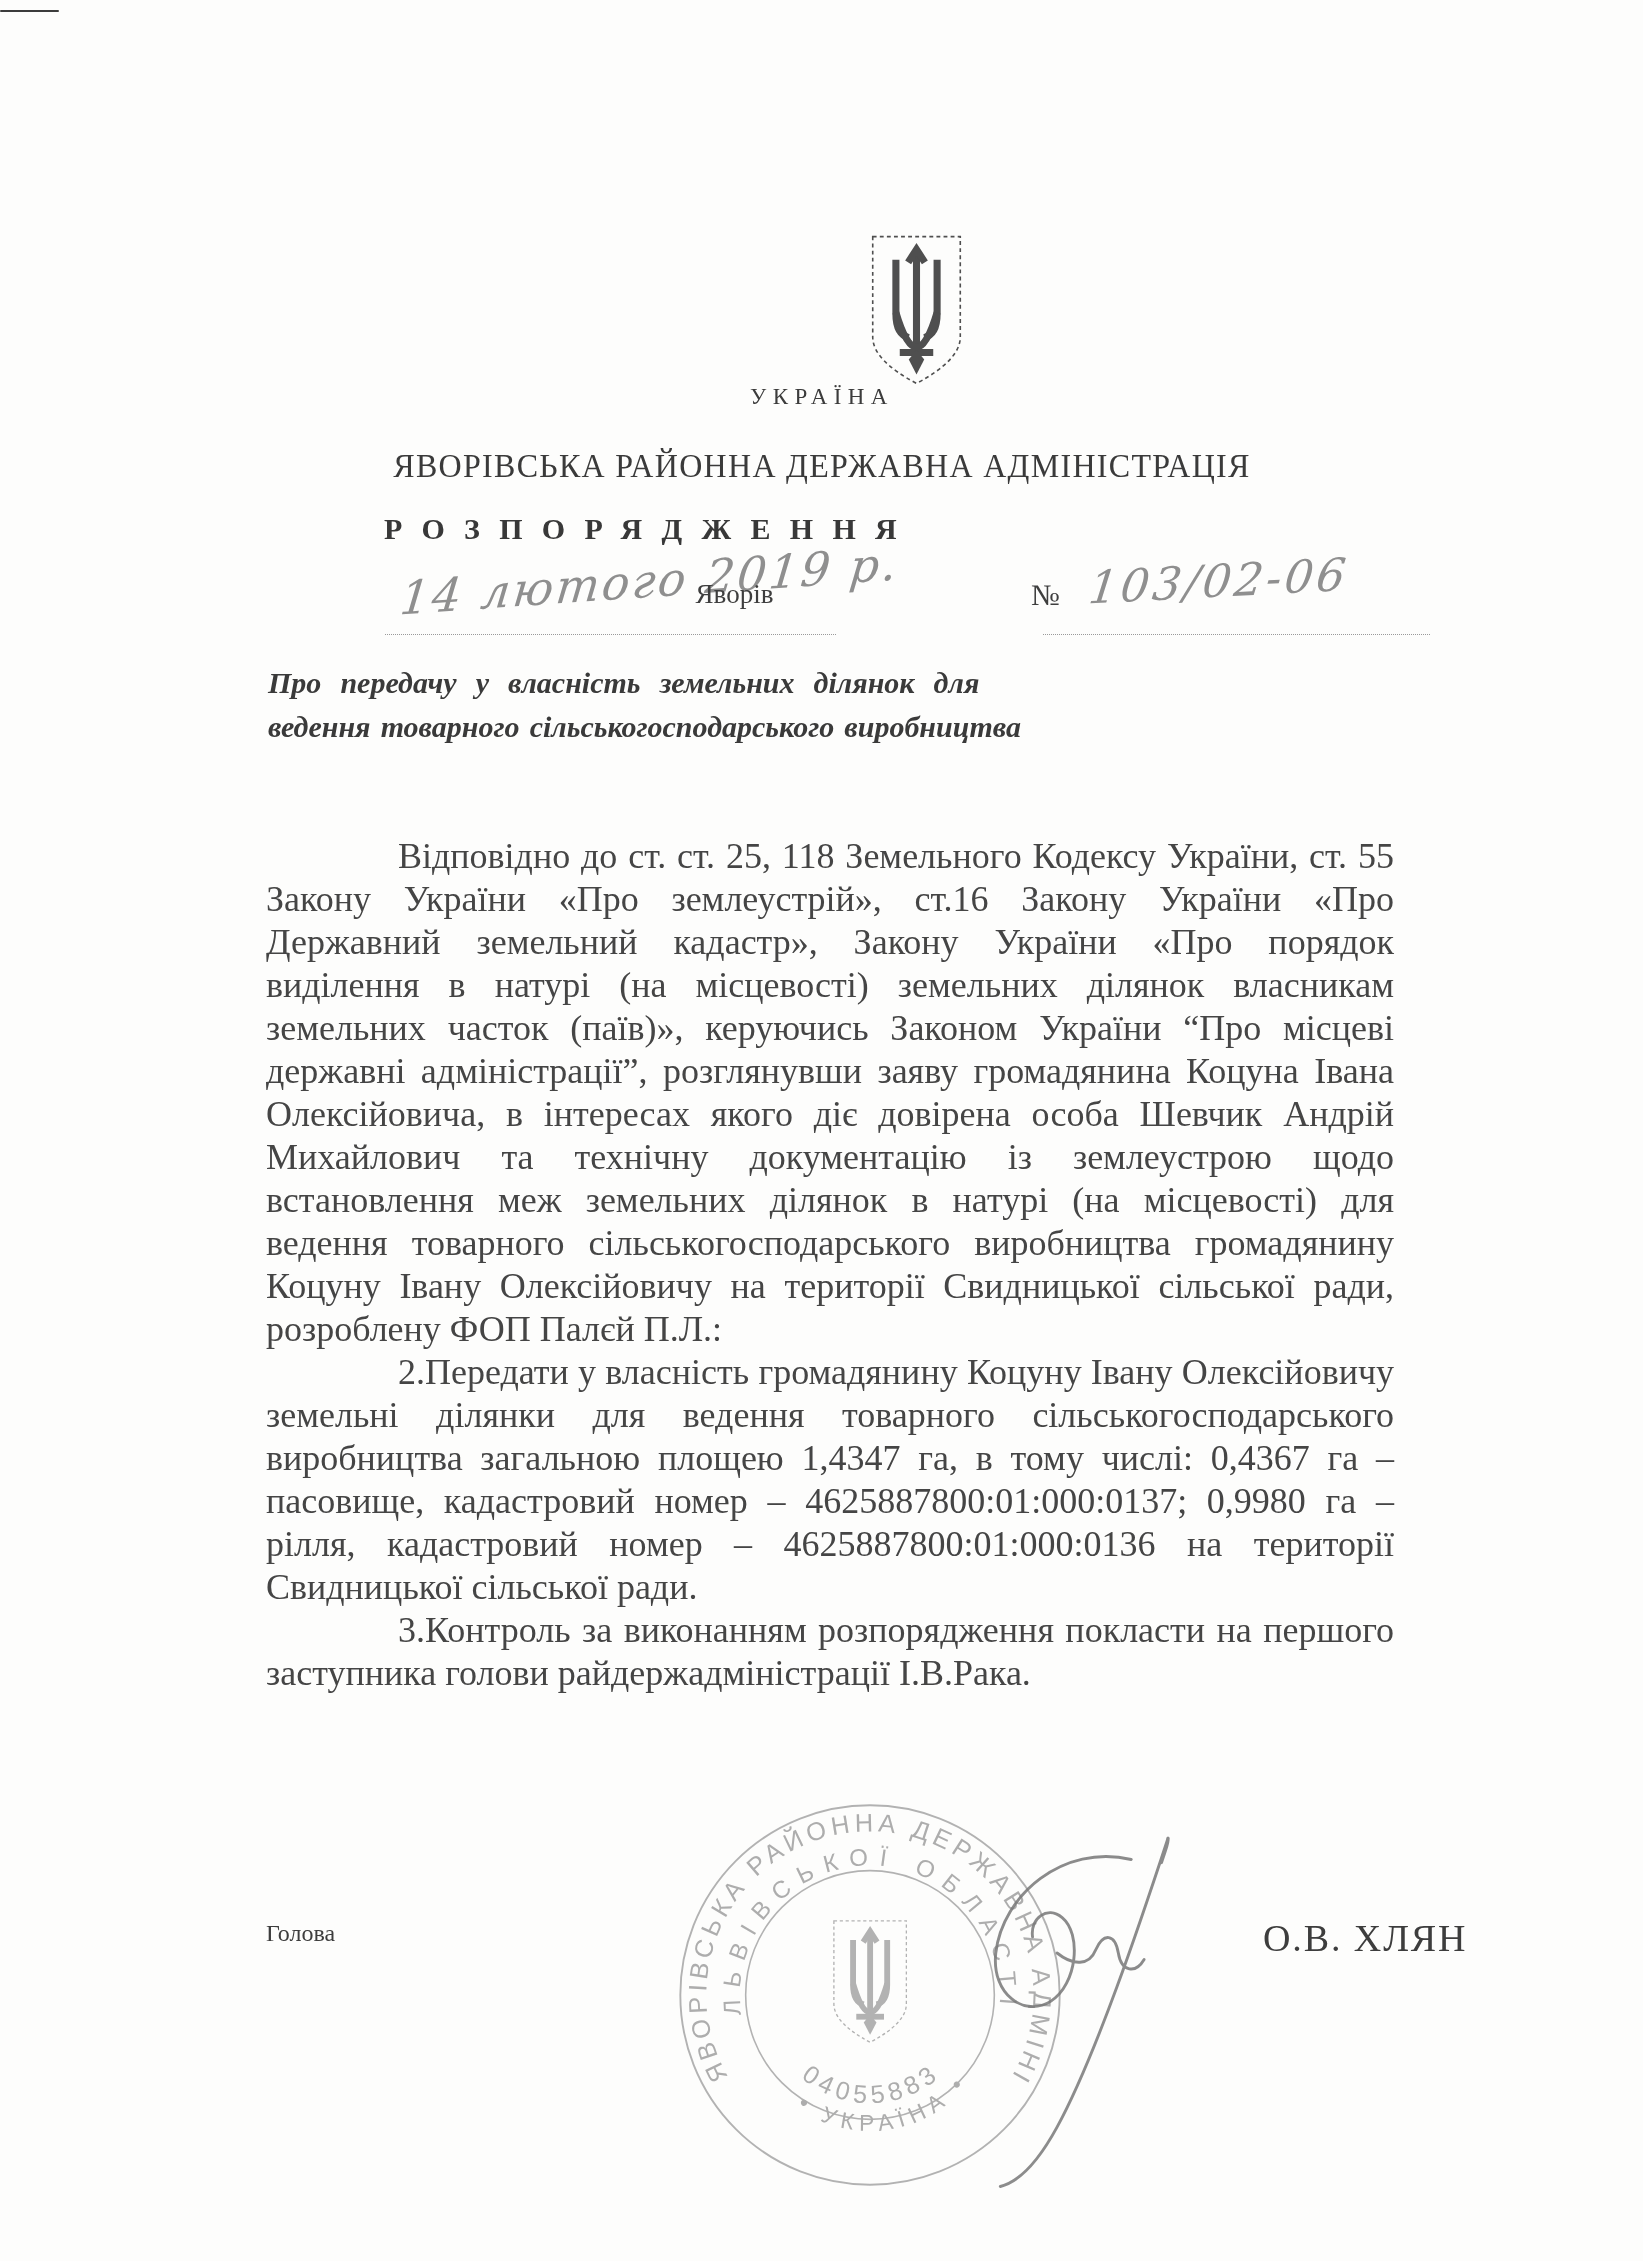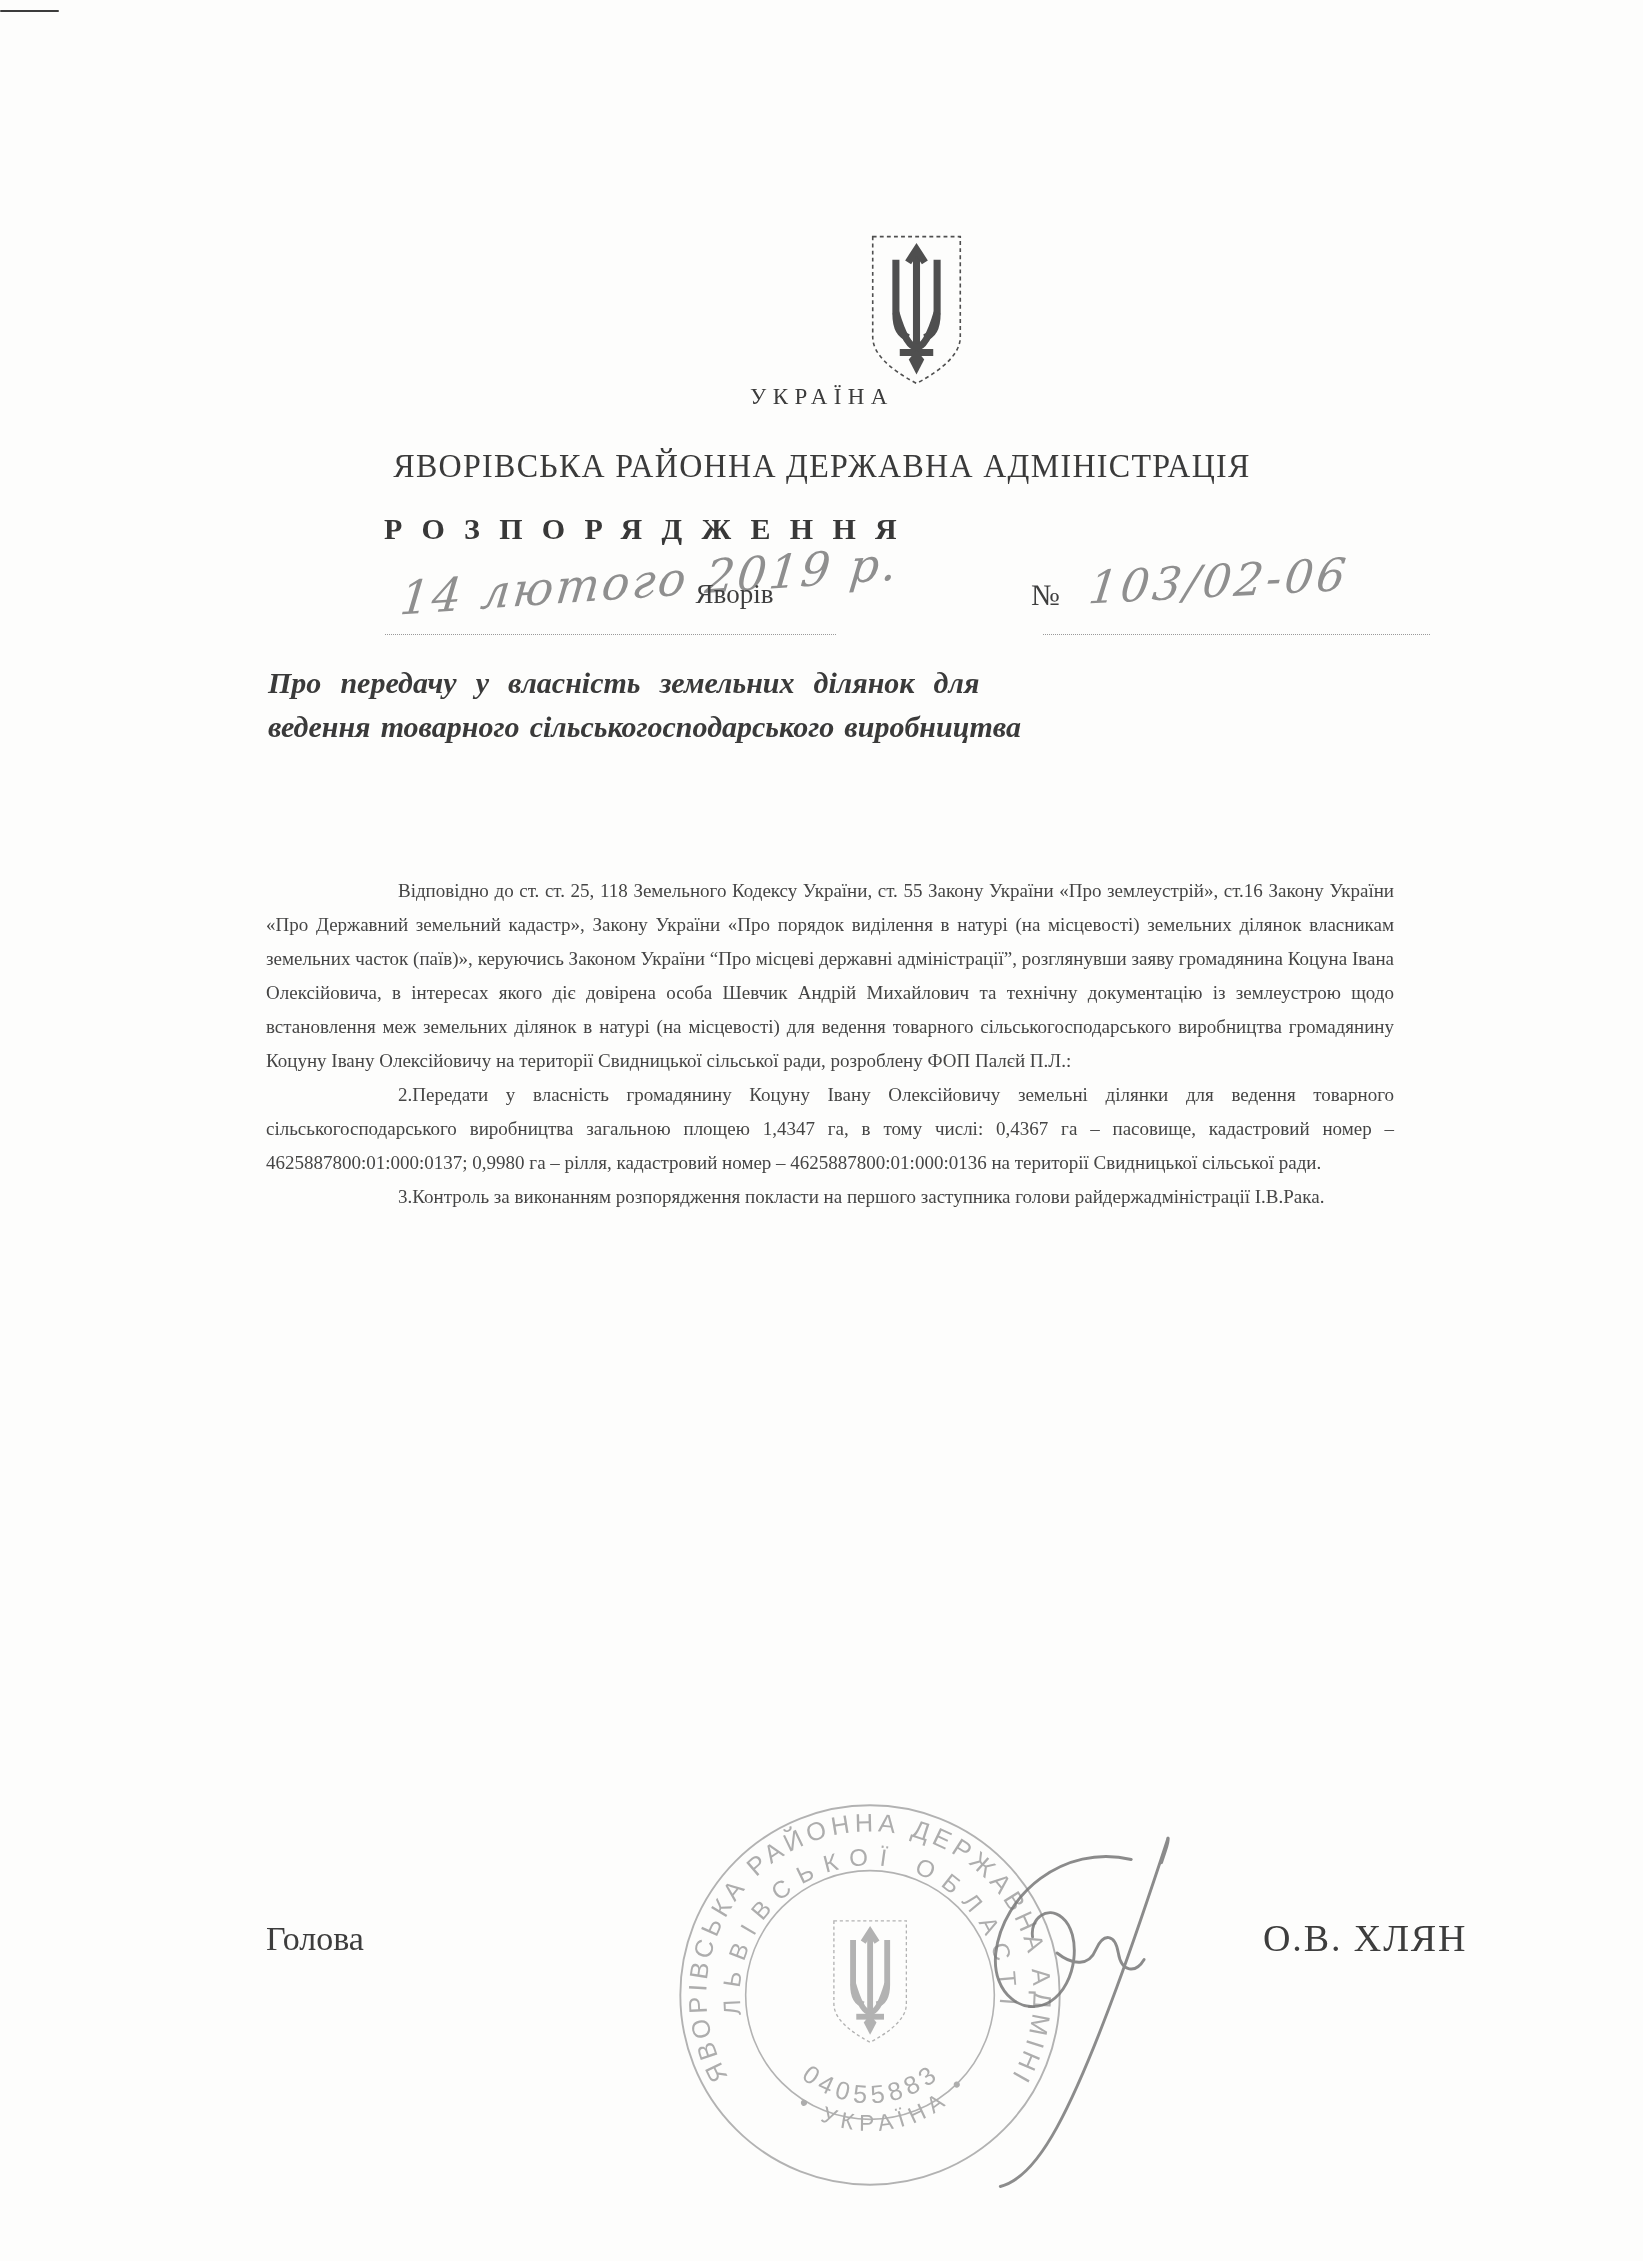--- a/index.html
+++ b/index.html
@@ -66,27 +66,27 @@
   
   .subject{
     position:absolute;left:268px;top:661px;width:967px;
     font-size:30px;font-weight:bold;font-style:italic;
     line-height:44px;color:#3a3a3a;
   }
   .subject .l1{word-spacing:11.6px;}
   .subject .l2{word-spacing:2.6px;}
   
   .docbody{
-    position:absolute;left:266px;top:874px;width:1128px;
-    font-size:19px;line-height:34px;text-align:justify;color:#454545;
+    position:absolute;left:266px;top:835px;width:1128px;
+    font-size:36px;line-height:43px;text-align:justify;color:#454545;
   }
   .docbody p{margin:0;text-indent:132px;}
   
   .sig-title{
-    position:absolute;left:266px;top:1920px;font-size:34px;color:#3d3d3d;
+    position:absolute;left:266px;top:1920px;font-size:24px;color:#3d3d3d;
   }
   .sig-name{
     position:absolute;left:1263px;top:1916px;font-size:38px;
     letter-spacing:1.9px;color:#3d3d3d;
   }
   
   .stamp{
     position:absolute;left:667px;top:1792px;width:406px;height:406px;
     color:#a6a6a6;opacity:.85;
   }

